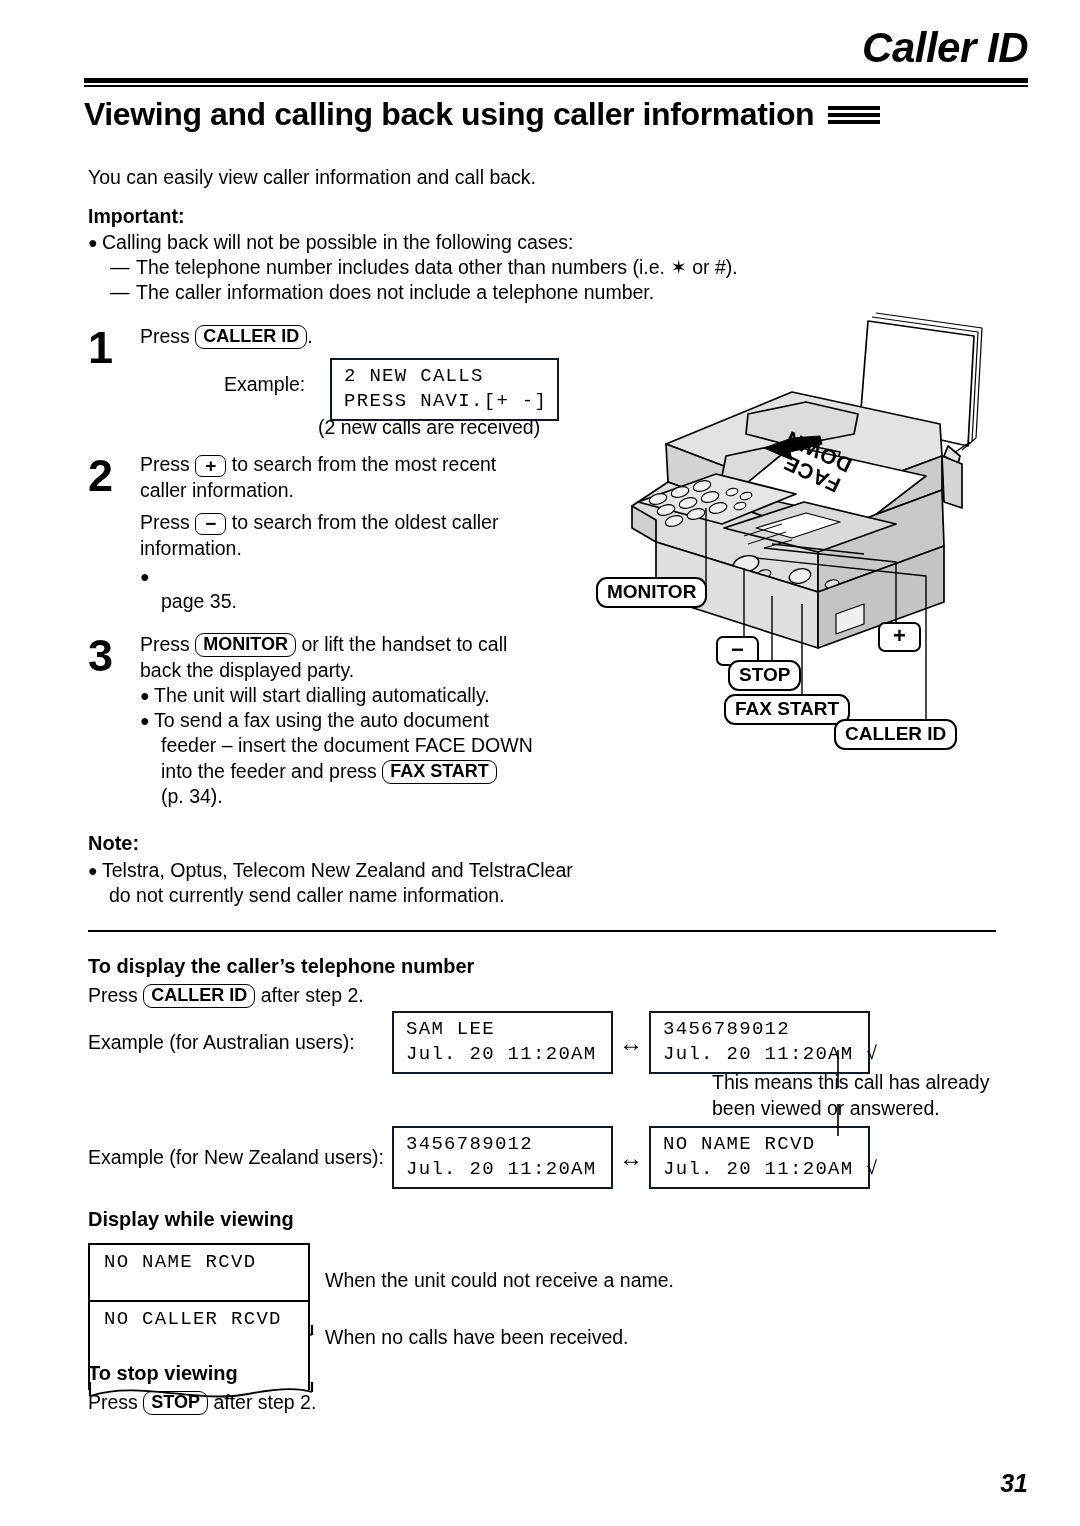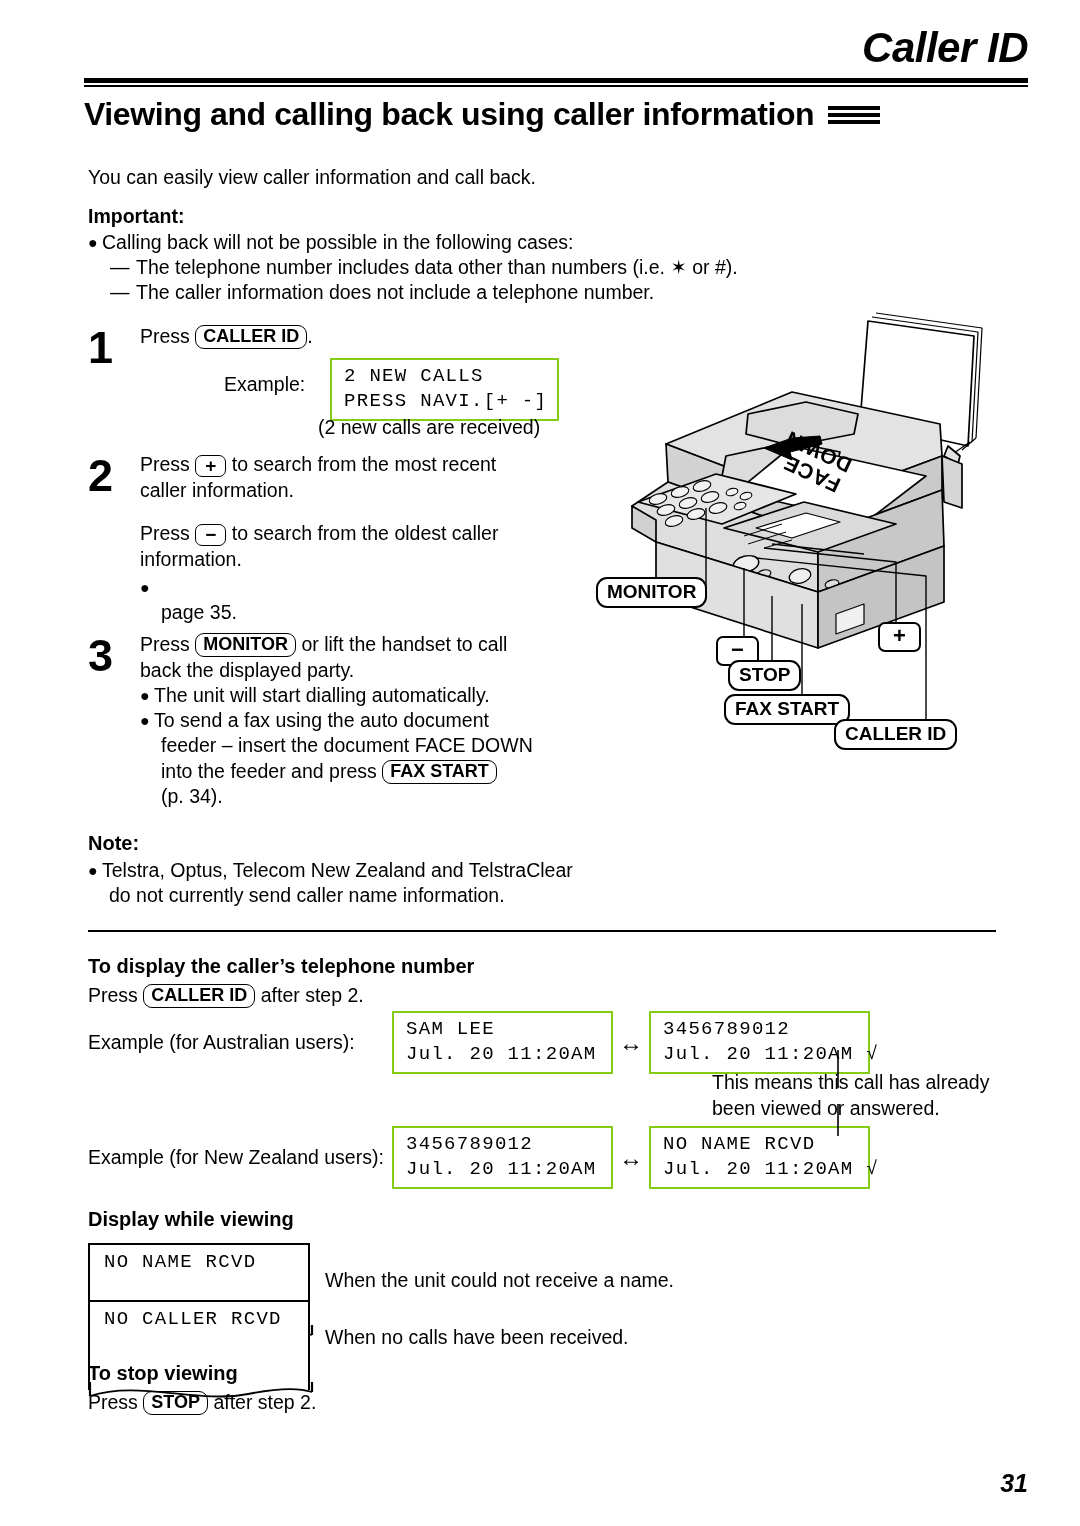--- a/index.html
+++ b/index.html
@@ -126,21 +126,21 @@
     border-radius: 7px;
     padding: 0 9px;
     font-weight: bold;
     font-size: 19px;
     line-height: 20px;
     vertical-align: -1px;
   }
 
   
   .lcd {
-    border: 2px solid #84cc16;
+    border: 2px solid #0f172a;
     background: #fff;
     font-family: "Liberation Mono", "DejaVu Sans Mono", monospace;
     font-size: 19px;
     line-height: 25px;
     letter-spacing: 1.3px;
     padding: 4px 10px 5px 12px;
     display: inline-block;
     white-space: pre;
   }
   .lcd-wavy {
@@ -271,21 +271,21 @@
   <div class="step-body" style="left:318px; top:415px;">(2 new calls are received)</div>
 
   <div class="step-num" style="left:88px; top:450px;">2</div>
   <div class="step-body" style="left:140px; top:452px; width:460px;">
     <div>
       <span>Press</span>
       <span class="key-sm">+</span>
       <span>to search from the most recent</span>
     </div>
     <div>caller information.</div>
-    <div style="margin-top:18px;">
+    <div style="margin-top:7px;">
       <span>Press</span>
       <span class="key-sm">−</span>
       <span>to search from the oldest caller</span>
     </div>
     <div>information.</div>
     <div class="bullet-row" style="margin-top:3px;">
       <div class="bullet-dot">●</div>
     </div>
     <div style="padding-left:21px;">page 35.</div>
   </div>

